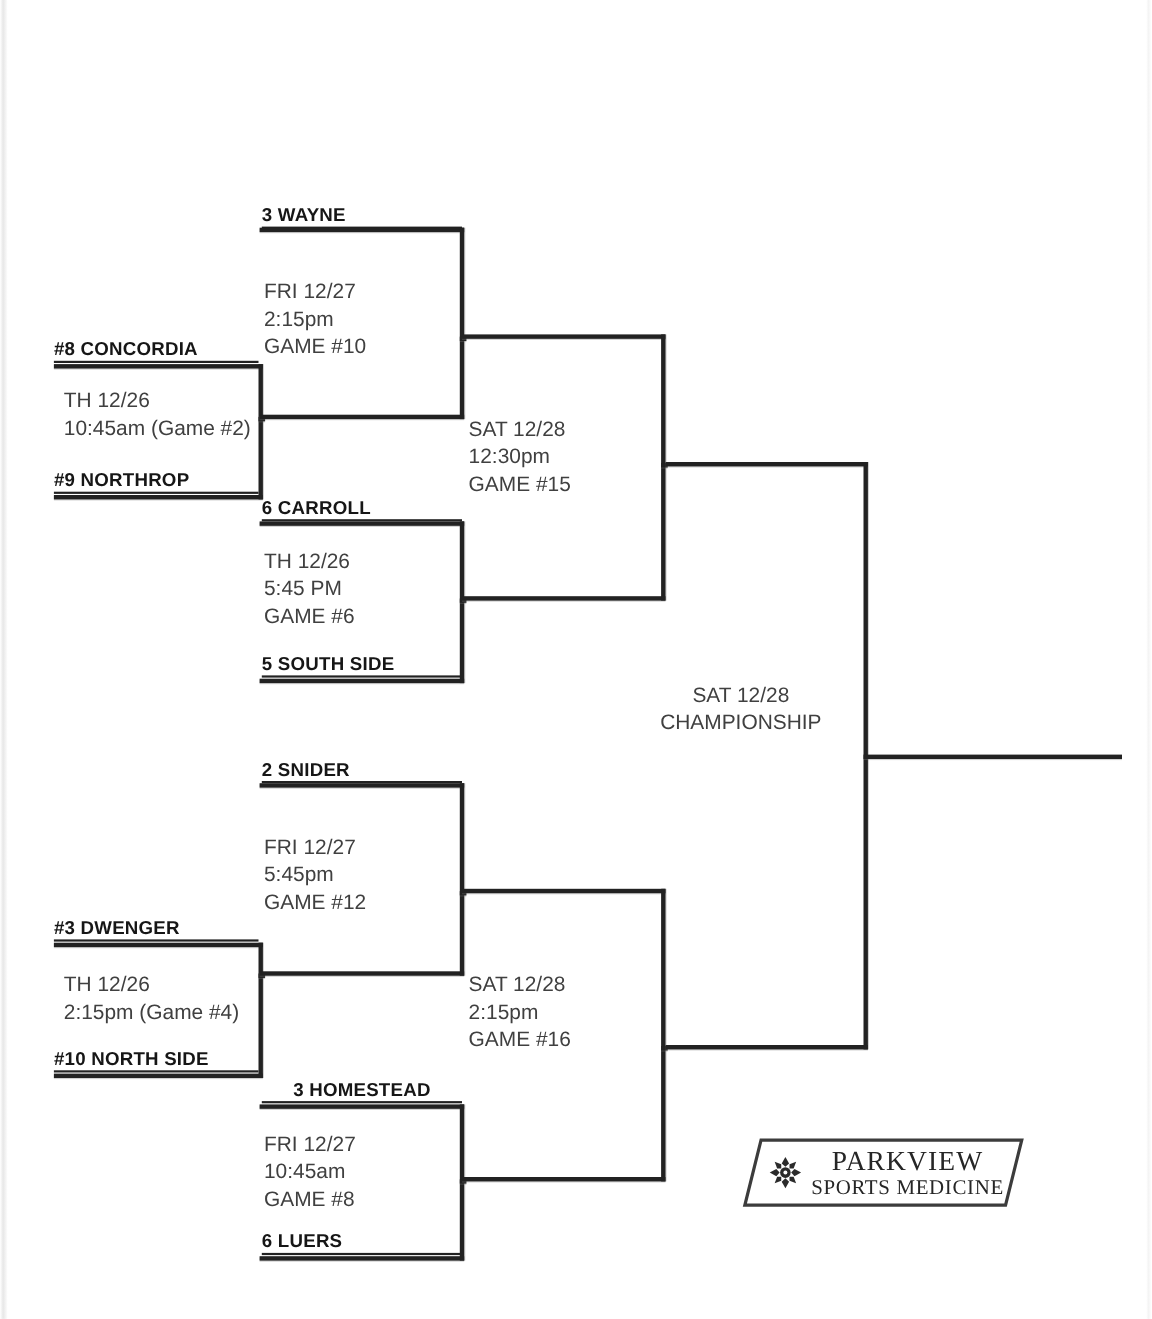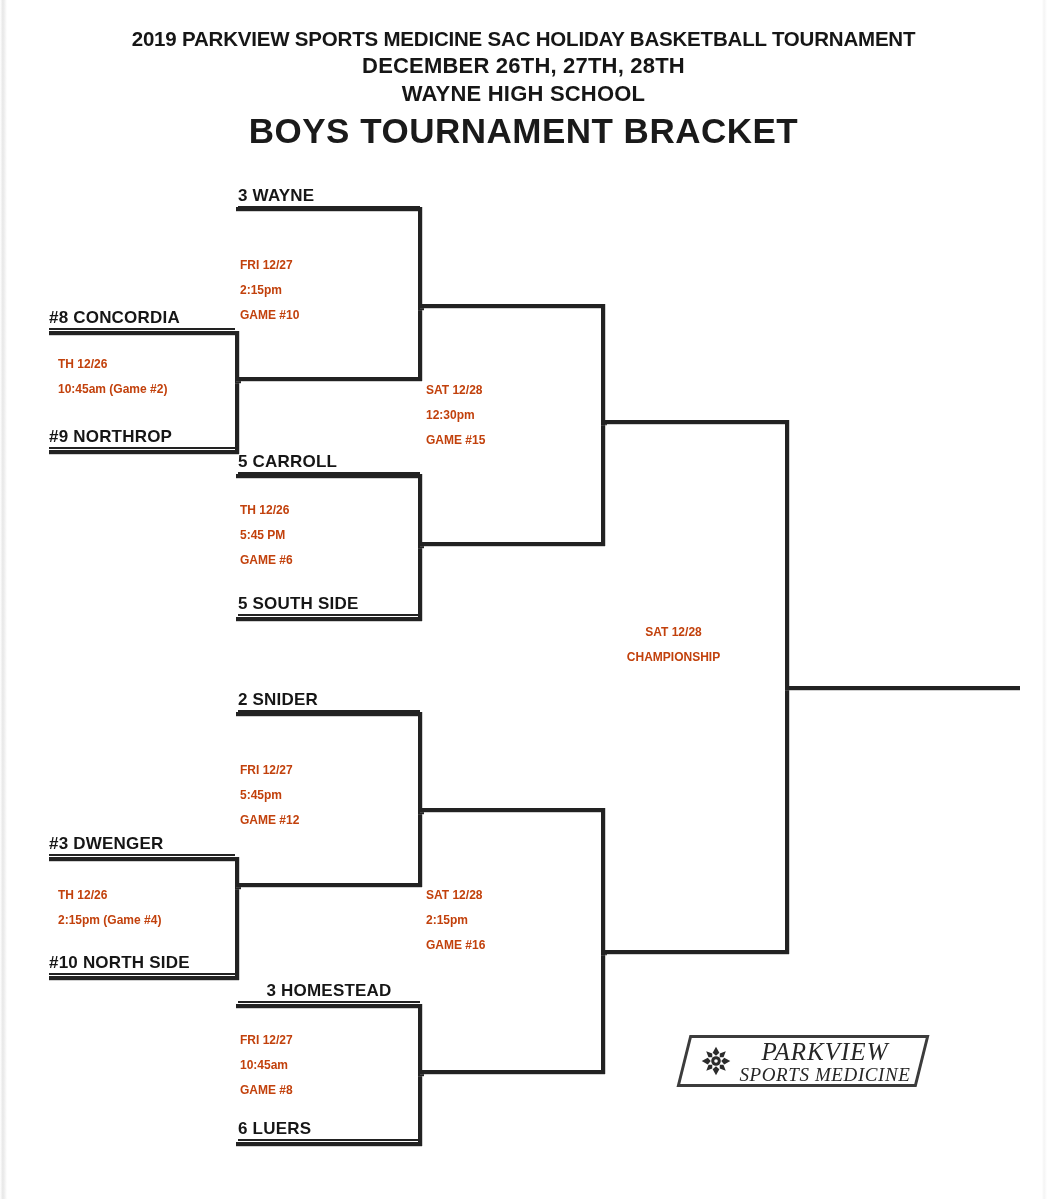--- a/index.html
+++ b/index.html
@@ -94,37 +94,36 @@
     color: #161616;
     white-space: nowrap;
     padding-bottom: 1px;
     border-bottom: 2px solid #222222;
     line-height: 19px;
   }
 
   
   .game-info {
     position: absolute;
-    font-size: 12px;
-    font-weight: bold;
+    font-size: 19px;
+    font-weight: normal;
     line-height: 25px;
-    color: #c2410c;
+    color: #404040;
     white-space: nowrap;
   }
   .game-info.center { text-align: center; }
   .game-info .ln { display: block; }
 
   
   .logo {
     position: absolute;
     left: 683px;
     top: 1035px;
     width: 240px;
-    height: 52px;
-    font-style: italic;
+    height: 62px;
   }
   .logo-shape {
     position: absolute;
     inset: 0;
     border: 3px solid #3c3c3c;
     transform: skewX(-14deg);
     background: #ffffff;
   }
   .logo-inner {
     position: absolute;
@@ -158,26 +157,20 @@
   }
 </style>
 </head>
 <body>
 
 <div id="page">
 
   <div class="scan-edge-left"></div>
   <div class="scan-edge-right"></div>
 
-  <div class="header">
-    <div class="hdr-line1">2019 PARKVIEW SPORTS MEDICINE SAC HOLIDAY BASKETBALL TOURNAMENT</div>
-    <div class="hdr-line2">DECEMBER 26TH, 27TH, 28TH</div>
-    <div class="hdr-line3">WAYNE HIGH SCHOOL</div>
-    <div class="hdr-title">BOYS TOURNAMENT BRACKET</div>
-  </div>
 
   <div class="team" style="left:49px; top:308px; width:186px;">#8 CONCORDIA</div>
   <div class="hline" style="left:49px; top:331px; width:190px;"></div>
 
   <div class="game-info" style="left:58px; top:352px;">
     <span class="ln">TH 12/26</span>
     <span class="ln">10:45am (Game #2)</span>
   </div>
 
   <div class="team" style="left:49px; top:427px; width:186px;">#9 NORTHROP</div>
@@ -192,21 +185,21 @@
   <div class="game-info" style="left:240px; top:253px;">
     <span class="ln">FRI 12/27</span>
     <span class="ln">2:15pm</span>
     <span class="ln">GAME #10</span>
   </div>
 
   <div class="hline" style="left:236px; top:377px; width:186px;"></div>
   <div class="vline" style="left:418px; top:207px; height:174px;"></div>
   <div class="hline" style="left:418px; top:306px; width:6px;"></div>
 
-  <div class="team" style="left:238px; top:452px; width:182px;">5 CARROLL</div>
+  <div class="team" style="left:238px; top:452px; width:182px;">6 CARROLL</div>
   <div class="hline" style="left:236px; top:474px; width:186px;"></div>
 
   <div class="game-info" style="left:240px; top:498px;">
     <span class="ln">TH 12/26</span>
     <span class="ln">5:45 PM</span>
     <span class="ln">GAME #6</span>
   </div>
 
   <div class="team" style="left:238px; top:594px; width:182px;">5 SOUTH SIDE</div>
   <div class="hline" style="left:236px; top:617px; width:186px;"></div>

